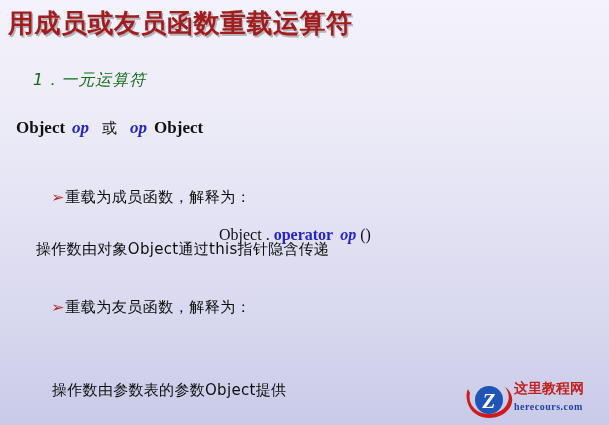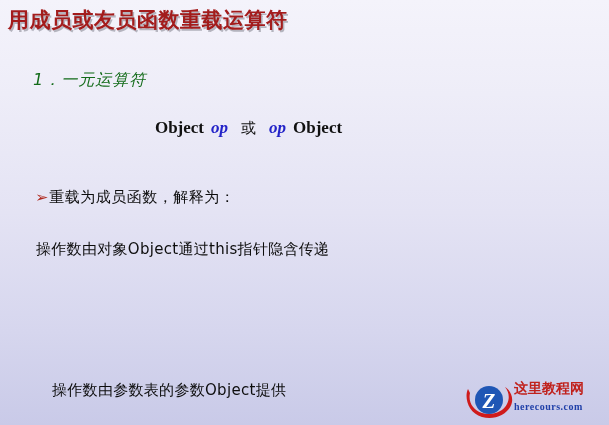--- a/index.html
+++ b/index.html
@@ -19,21 +19,21 @@
     background: linear-gradient(to bottom, #f4f3fb 0%, #eeedf8 22%, #e4e3f4 50%, #d6d6ee 78%, #c9cae8 100%);
     overflow: hidden;
   }
 
   
   .slide-title {
     position: absolute;
     left: 8px;
     top: 6px;
     font-family: "DejaVu Sans", "Liberation Sans", sans-serif;
-    font-size: 21px;
+    font-size: 26px;
     font-weight: bold;
     letter-spacing: 0.5px;
     color: #a31c1c;
     text-shadow: 1.5px 1.5px 0 rgba(130,130,140,0.55);
     white-space: nowrap;
   }
 
   
   .section-head {
     position: absolute;
@@ -44,24 +44,23 @@
     font-weight: normal;
     font-style: italic;
     color: #136b19;
     letter-spacing: 1px;
     white-space: nowrap;
   }
 
   
   .formula-main {
     position: absolute;
-    left: 4px;
+    left: 16px;
     top: 118px;
     width: 489px;
-    text-align: center;
     font-family: "Liberation Serif", "DejaVu Serif", serif;
     font-size: 17px;
     font-weight: bold;
     color: #111111;
     white-space: nowrap;
   }
   .formula-main .op {
     color: #2323c8;
     font-style: italic;
     font-weight: bold;
@@ -76,20 +75,21 @@
   .sp-wide { display: inline-block; width: 13px; }
 
   
   .bullet {
     position: absolute;
     font-family: Liberation Sans, sans-serif;
     font-size: 15px;
     color: #0d0d0d;
     white-space: nowrap;
     letter-spacing: 0.5px;
+    margin-left: 16px;
   }
   .bullet .arrow {
     color: #b02a1f;
     font-size: 14px;
     margin-right: 1px;
     display: inline-block;
     transform: scaleX(1.15);
   }
   #bullet-member { left: 36px; top: 188px; }
   #bullet-friend { left: 36px; top: 298px; }
@@ -178,23 +178,29 @@
   <div class="section-head">1．一元运算符</div>
 
   <div class="formula-main">
     <span>Object</span><span class="sp"></span><span class="op">op</span><span class="sp-wide"></span><span class="cjk">或</span><span class="sp-wide"></span><span class="op">op</span><span class="sp"></span><span>Object</span>
   </div>
 
   <div class="bullet" id="bullet-member">
     <span class="arrow">➢</span><span>重载为成员函数，解释为：</span>
   </div>
 
+  <div class="signature" id="sig-member">
+    <span>Object . </span><span class="kw">operator</span><span class="sp"></span><span class="op">op</span><span> ()</span>
+  </div>
 
   <div class="explain" id="explain-member">操作数由对象Object通过this指针隐含传递</div>
 
+  <div class="bullet" id="bullet-friend">
+    <span class="arrow">➢</span><span>重载为友员函数，解释为：</span>
+  </div>
 
 
   <div class="explain" id="explain-friend">操作数由参数表的参数Object提供</div>
 
   <div id="watermark">
     <div id="wm-mark">
       <svg width="56" height="42" viewBox="0 0 56 42" xmlns="http://www.w3.org/2000/svg">
         <path d="M6 9 C2 17, 6 33, 20 37 C34 41, 48 33, 50 22 C51 16, 48 10, 43 7 C47 12, 48 18, 45 24 C41 32, 30 36, 20 33 C11 30, 6 22, 8 13 Z" fill="#cf1b1b"></path>
         <circle cx="27" cy="20" r="14" fill="#1f56b5"></circle>
         <text x="27" y="28" font-family="Liberation Serif, DejaVu Serif, serif" font-size="21" font-weight="bold" font-style="italic" fill="#ffffff" text-anchor="middle">Z</text>

